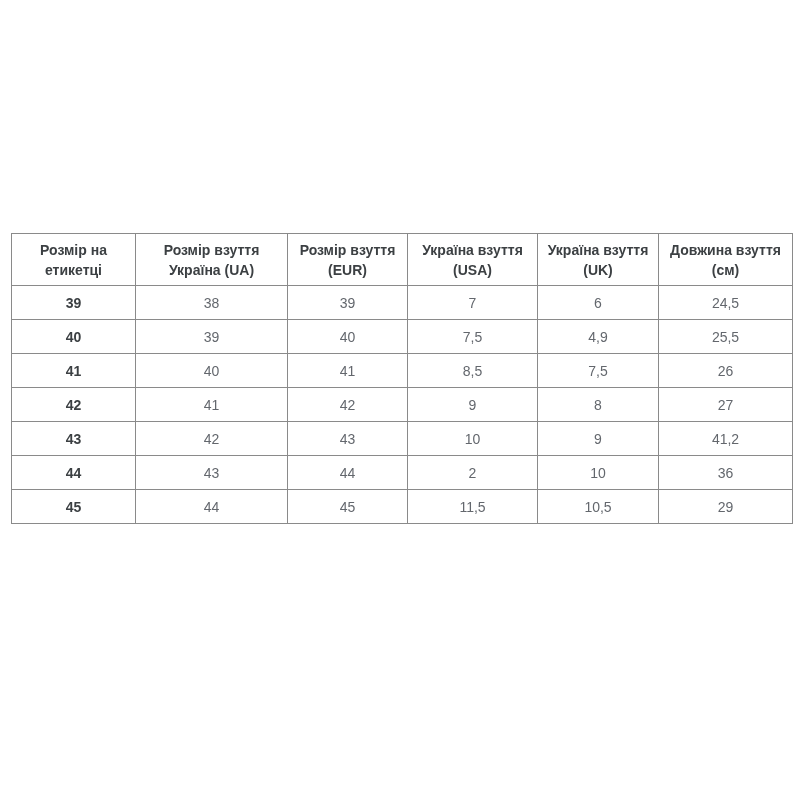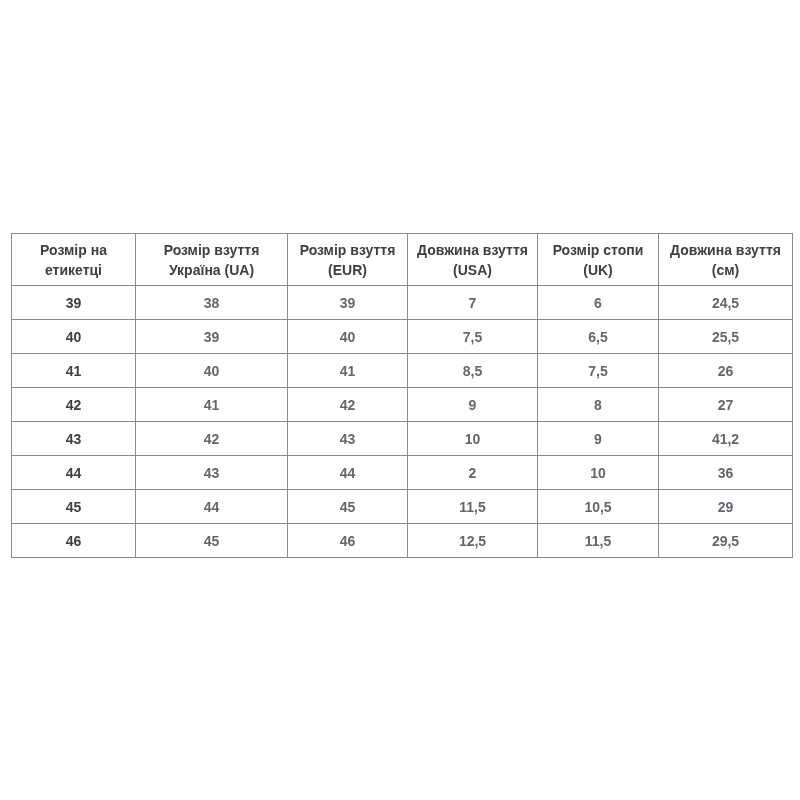--- a/index.html
+++ b/index.html
@@ -32,21 +32,21 @@
     box-sizing: border-box;
   }
   table.size-table th {
     height: 52px;
     font-weight: bold;
     color: var(--header-text, #3c4043);
     line-height: 20px;
   }
   table.size-table td {
     height: 34px;
-    font-weight: bold;
+    font-weight: normal;
     color: var(--cell-text, #63676d);
     line-height: 18px;
   }
   table.size-table td.label-col {
     font-weight: bold;
     color: var(--label-text, #3c4043);
   }
   col.c1 { width: 124px; }
   col.c2 { width: 152px; }
   col.c3 { width: 120px; }
@@ -65,40 +65,40 @@
         <col class="c3">
       <col class="c4">
         <col class="c5">
         <col class="c6">
     </colgroup>
     <thead>
       <tr>
         <th>Розмір на етикетці</th>
         <th>Розмір взуття Україна (UA)</th>
         <th>Розмір взуття (EUR)</th>
-        <th>Довжина взуття (USA)</th>
-        <th>Розмір стопи (UK)</th>
+        <th>Україна взуття (USA)</th>
+        <th>Україна взуття (UK)</th>
         <th>Довжина взуття (см)</th>
       </tr>
     </thead>
     <tbody>
         <tr>
           <td class="label-col">39</td>
           <td>38</td>
           <td>39</td>
           <td>7</td>
           <td>6</td>
           <td>24,5</td>
         </tr>
         <tr>
           <td class="label-col">40</td>
           <td>39</td>
           <td>40</td>
           <td>7,5</td>
-          <td>6,5</td>
+          <td>4,9</td>
           <td>25,5</td>
         </tr>
         <tr>
           <td class="label-col">41</td>
           <td>40</td>
           <td>41</td>
           <td>8,5</td>
           <td>7,5</td>
           <td>26</td>
         </tr>
@@ -127,23 +127,15 @@
           <td>36</td>
         </tr>
         <tr>
           <td class="label-col">45</td>
           <td>44</td>
           <td>45</td>
           <td>11,5</td>
           <td>10,5</td>
           <td>29</td>
         </tr>
-        <tr>
-          <td class="label-col">46</td>
-          <td>45</td>
-          <td>46</td>
-          <td>12,5</td>
-          <td>11,5</td>
-          <td>29,5</td>
-        </tr>
       </tbody>
   </table>
 </div>
 
 </body></html>

